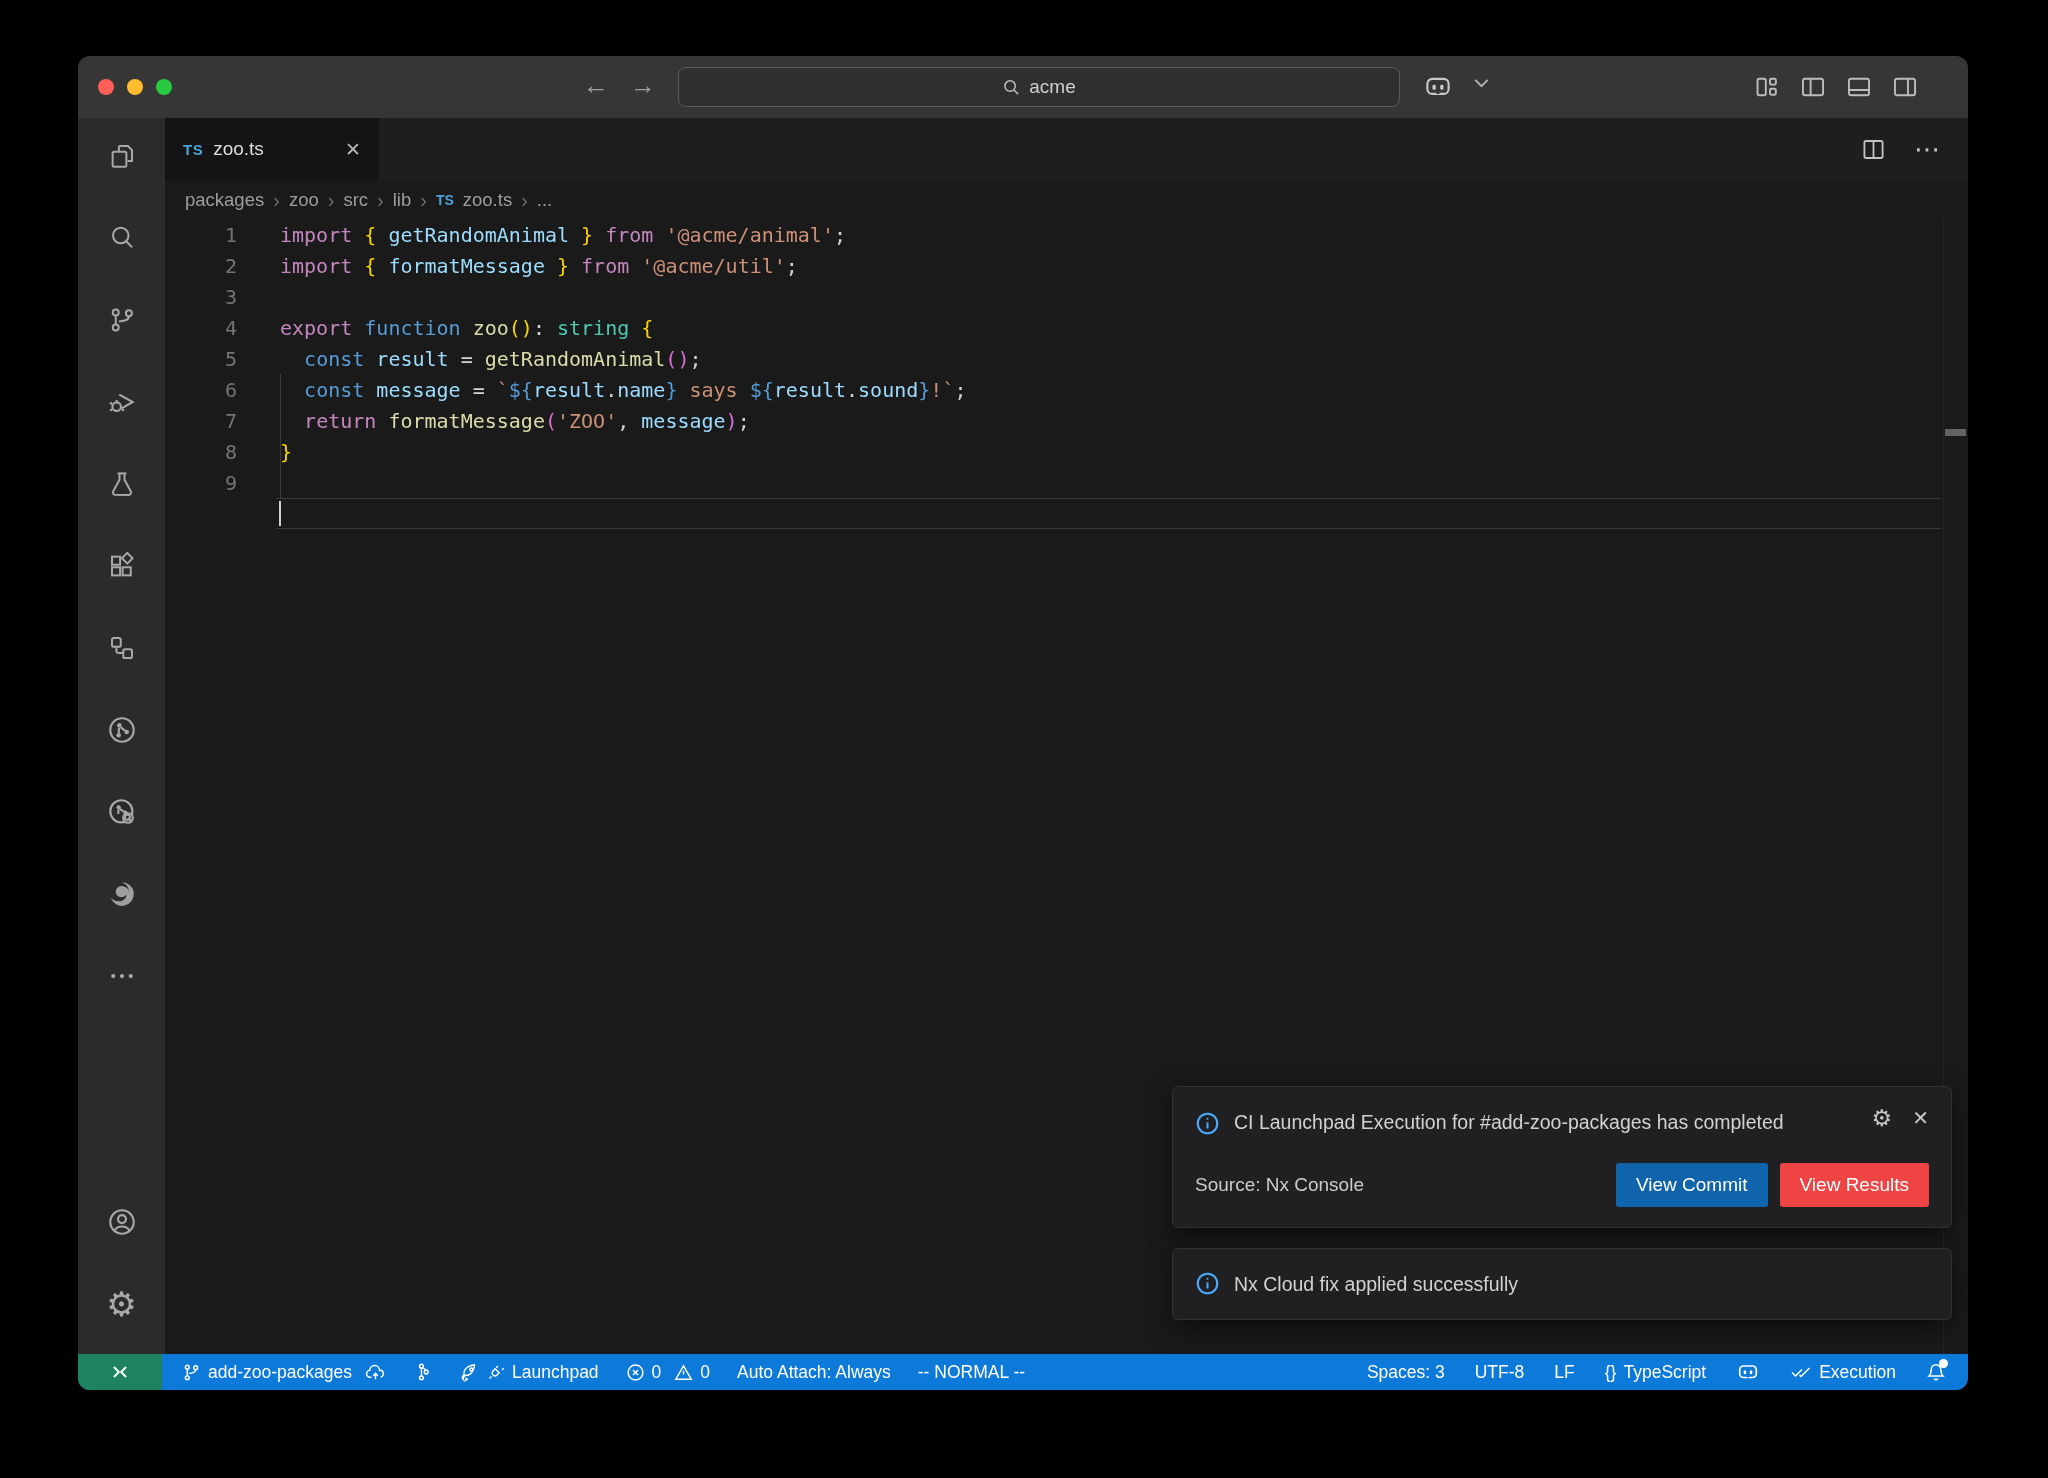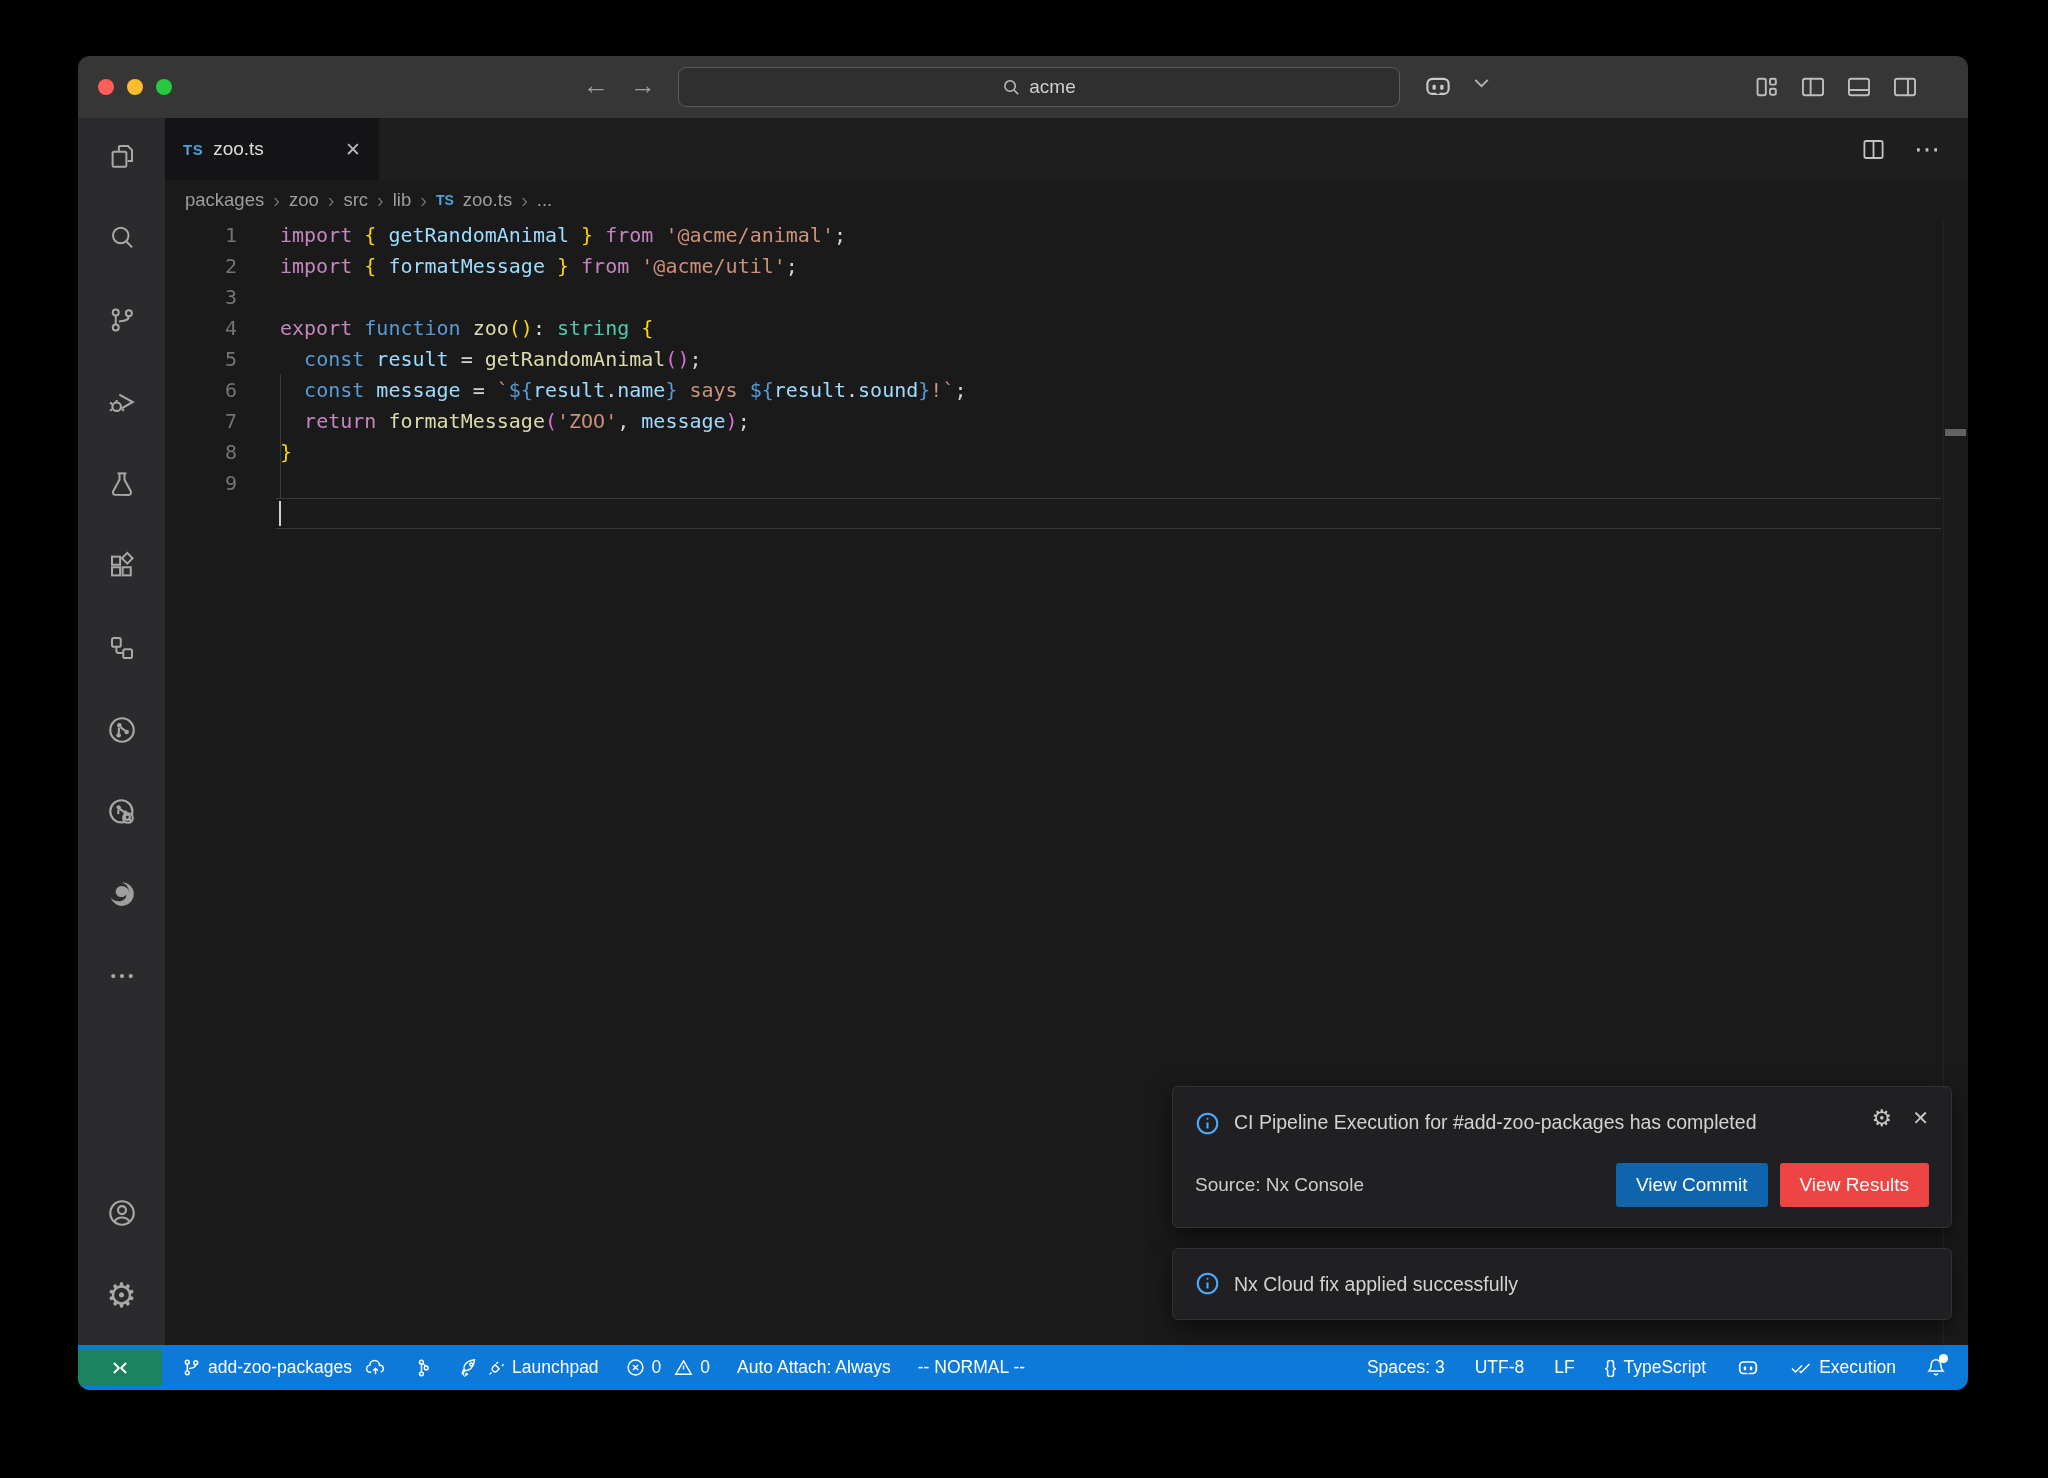--- a/index.html
+++ b/index.html
@@ -70,21 +70,21 @@
   .toast-controls { margin-left:auto; display:flex; gap:20px; align-items:center; color:#c5c5c5; }
   .toast-gear { font-size:23px; line-height:1; }
   .toast-x { font-size:20px; line-height:1; }
   .toast-foot { display:flex; align-items:center; margin-top:26px; }
   .toast-src { font-size:19px; color:#cccccc; }
   .toast-btns { margin-left:auto; display:flex; gap:12px;padding-left:20px; }
   .btn { height:44px; padding:0 20px; border:none; border-radius:3px; font-size:19px;
          font-family:"Liberation Sans", sans-serif; color:#ffffff; cursor:pointer; }
 
   
-  .statusbar { height:45px; background:#0d79d9; display:flex; align-items:center;
+  .statusbar { height:36px; background:#0d79d9; display:flex; align-items:center;
                color:#ffffff; font-size:17.5px; flex:0 0 auto; }
   .sb-remote { width:84px; height:36px; display:flex; align-items:center; justify-content:center; }
   .sb-left { display:flex; align-items:center; gap:27px; padding-left:20px; }
   .sb-right { margin-left:auto; display:flex; align-items:center; gap:30px; padding-right:22px; }
   .sb-item { display:flex; align-items:center; gap:7px; white-space:nowrap; }
   .sb-item svg { display:block; }
   .bell-wrap { position:relative; }
   .bell-dot { position:absolute; right:-2px; top:-3px; width:9px; height:9px; border-radius:50%; background:#fff; }
   .icon svg { display:block; }
 </style>
@@ -335,21 +335,21 @@
   <div class="toasts">
     <div class="toast">
       <div class="toast-head">
         <span class="icon" style="margin-top:4px;">
           <svg width="25" height="25" viewBox="0 0 22 22" fill="none" stroke="#4daafc" stroke-width="1.8">
             <circle cx="11" cy="11" r="8.6"></circle>
             <line x1="11" y1="10" x2="11" y2="15.4"></line>
             <circle cx="11" cy="6.9" r="0.9" fill="#4daafc" stroke="none"></circle>
           </svg>
         </span>
-        <span class="toast-title">CI Pipeline Execution for #add-zoo-packages has completed</span>
+        <span class="toast-title">CI Launchpad Execution for #add-zoo-packages has completed</span>
         <span class="toast-controls">
           <span class="toast-gear">⚙</span>
           <span class="toast-x">✕</span>
         </span>
       </div>
       <div class="toast-foot">
         <span class="toast-src">Source: Nx Console</span>
         <span class="toast-btns">
           <button class="btn" style="background:#0f64ab">View Commit</button>
           <button class="btn" style="background:#ef4444">View Results</button>

